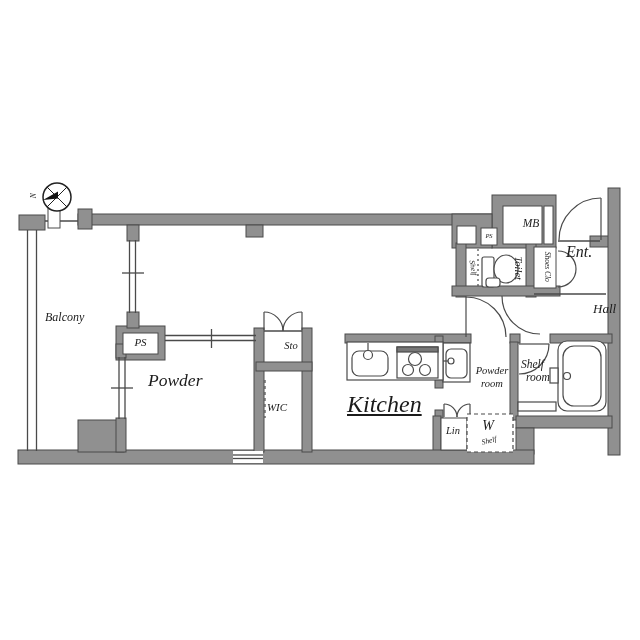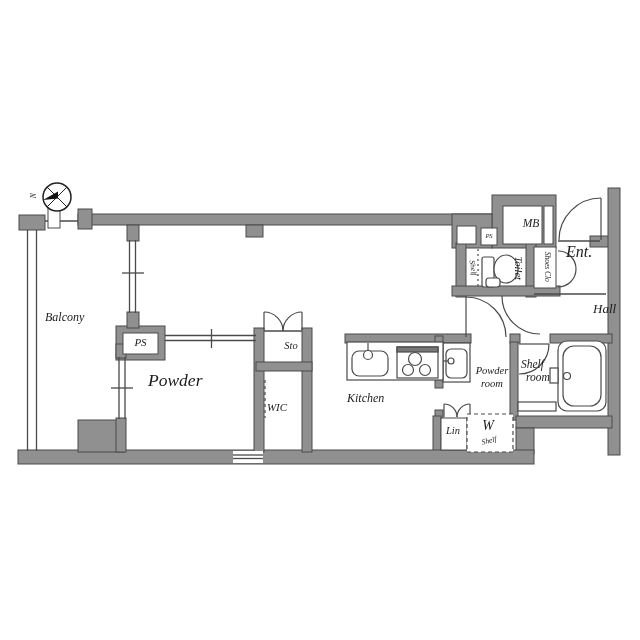--- a/index.html
+++ b/index.html
@@ -137,21 +137,21 @@
     <g>
       <circle cx="57" cy="197" r="14" fill="#ffffff" stroke="#222222" stroke-width="1.5"></circle>
       <line x1="47" y1="187" x2="67" y2="207" stroke="#222222" stroke-width="1"></line>
       <line x1="47" y1="207" x2="67" y2="187" stroke="#222222" stroke-width="1"></line>
       <polygon points="43,200 58,191.5 58,198.5" fill="#111111"></polygon>
     </g>
   </svg>
 
   <div class="lbl" style="left:45px;top:311px;font-size:12px;">Balcony</div>
   <div class="lbl" style="left:148px;top:372px;font-size:17.5px;">Powder</div>
-  <div class="lbl" style="left:347px;top:392px;font-size:12px;">Kitchen</div>
+  <div class="lbl" style="left:347px;top:392px;font-size:24px;text-decoration:underline;">Kitchen</div>
   <div class="lbl ctr" style="left:123px;top:337px;width:35px;font-size:11px;">PS</div>
   <div class="lbl ctr" style="left:264px;top:341px;width:54px;font-size:10.5px;">Sto</div>
   <div class="lbl ctr" style="left:264px;top:402px;width:26px;font-size:11px;">WIC</div>
   <div class="lbl ctr" style="left:503px;top:218px;width:56px;font-size:11.5px;">MB</div>
   <div class="lbl ctr" style="left:481px;top:233px;width:16px;font-size:6.5px;">PS</div>
   <div class="lbl ctr" style="left:495px;top:263px;width:46px;font-size:10.5px;transform:rotate(90deg);">Toilet</div>
   <div class="lbl ctr" style="left:456px;top:264px;width:34px;font-size:7.5px;transform:rotate(80deg);">Shelf</div>
   <div class="lbl ctr" style="left:524px;top:263px;width:46px;font-size:7.5px;transform:rotate(90deg);">Shoes Clo</div>
   <div class="lbl" style="left:566px;top:244px;font-size:16px;">Ent.</div>
   <div class="lbl" style="left:552px;top:302px;font-size:13px;margin-left:41px;">Hall</div>

